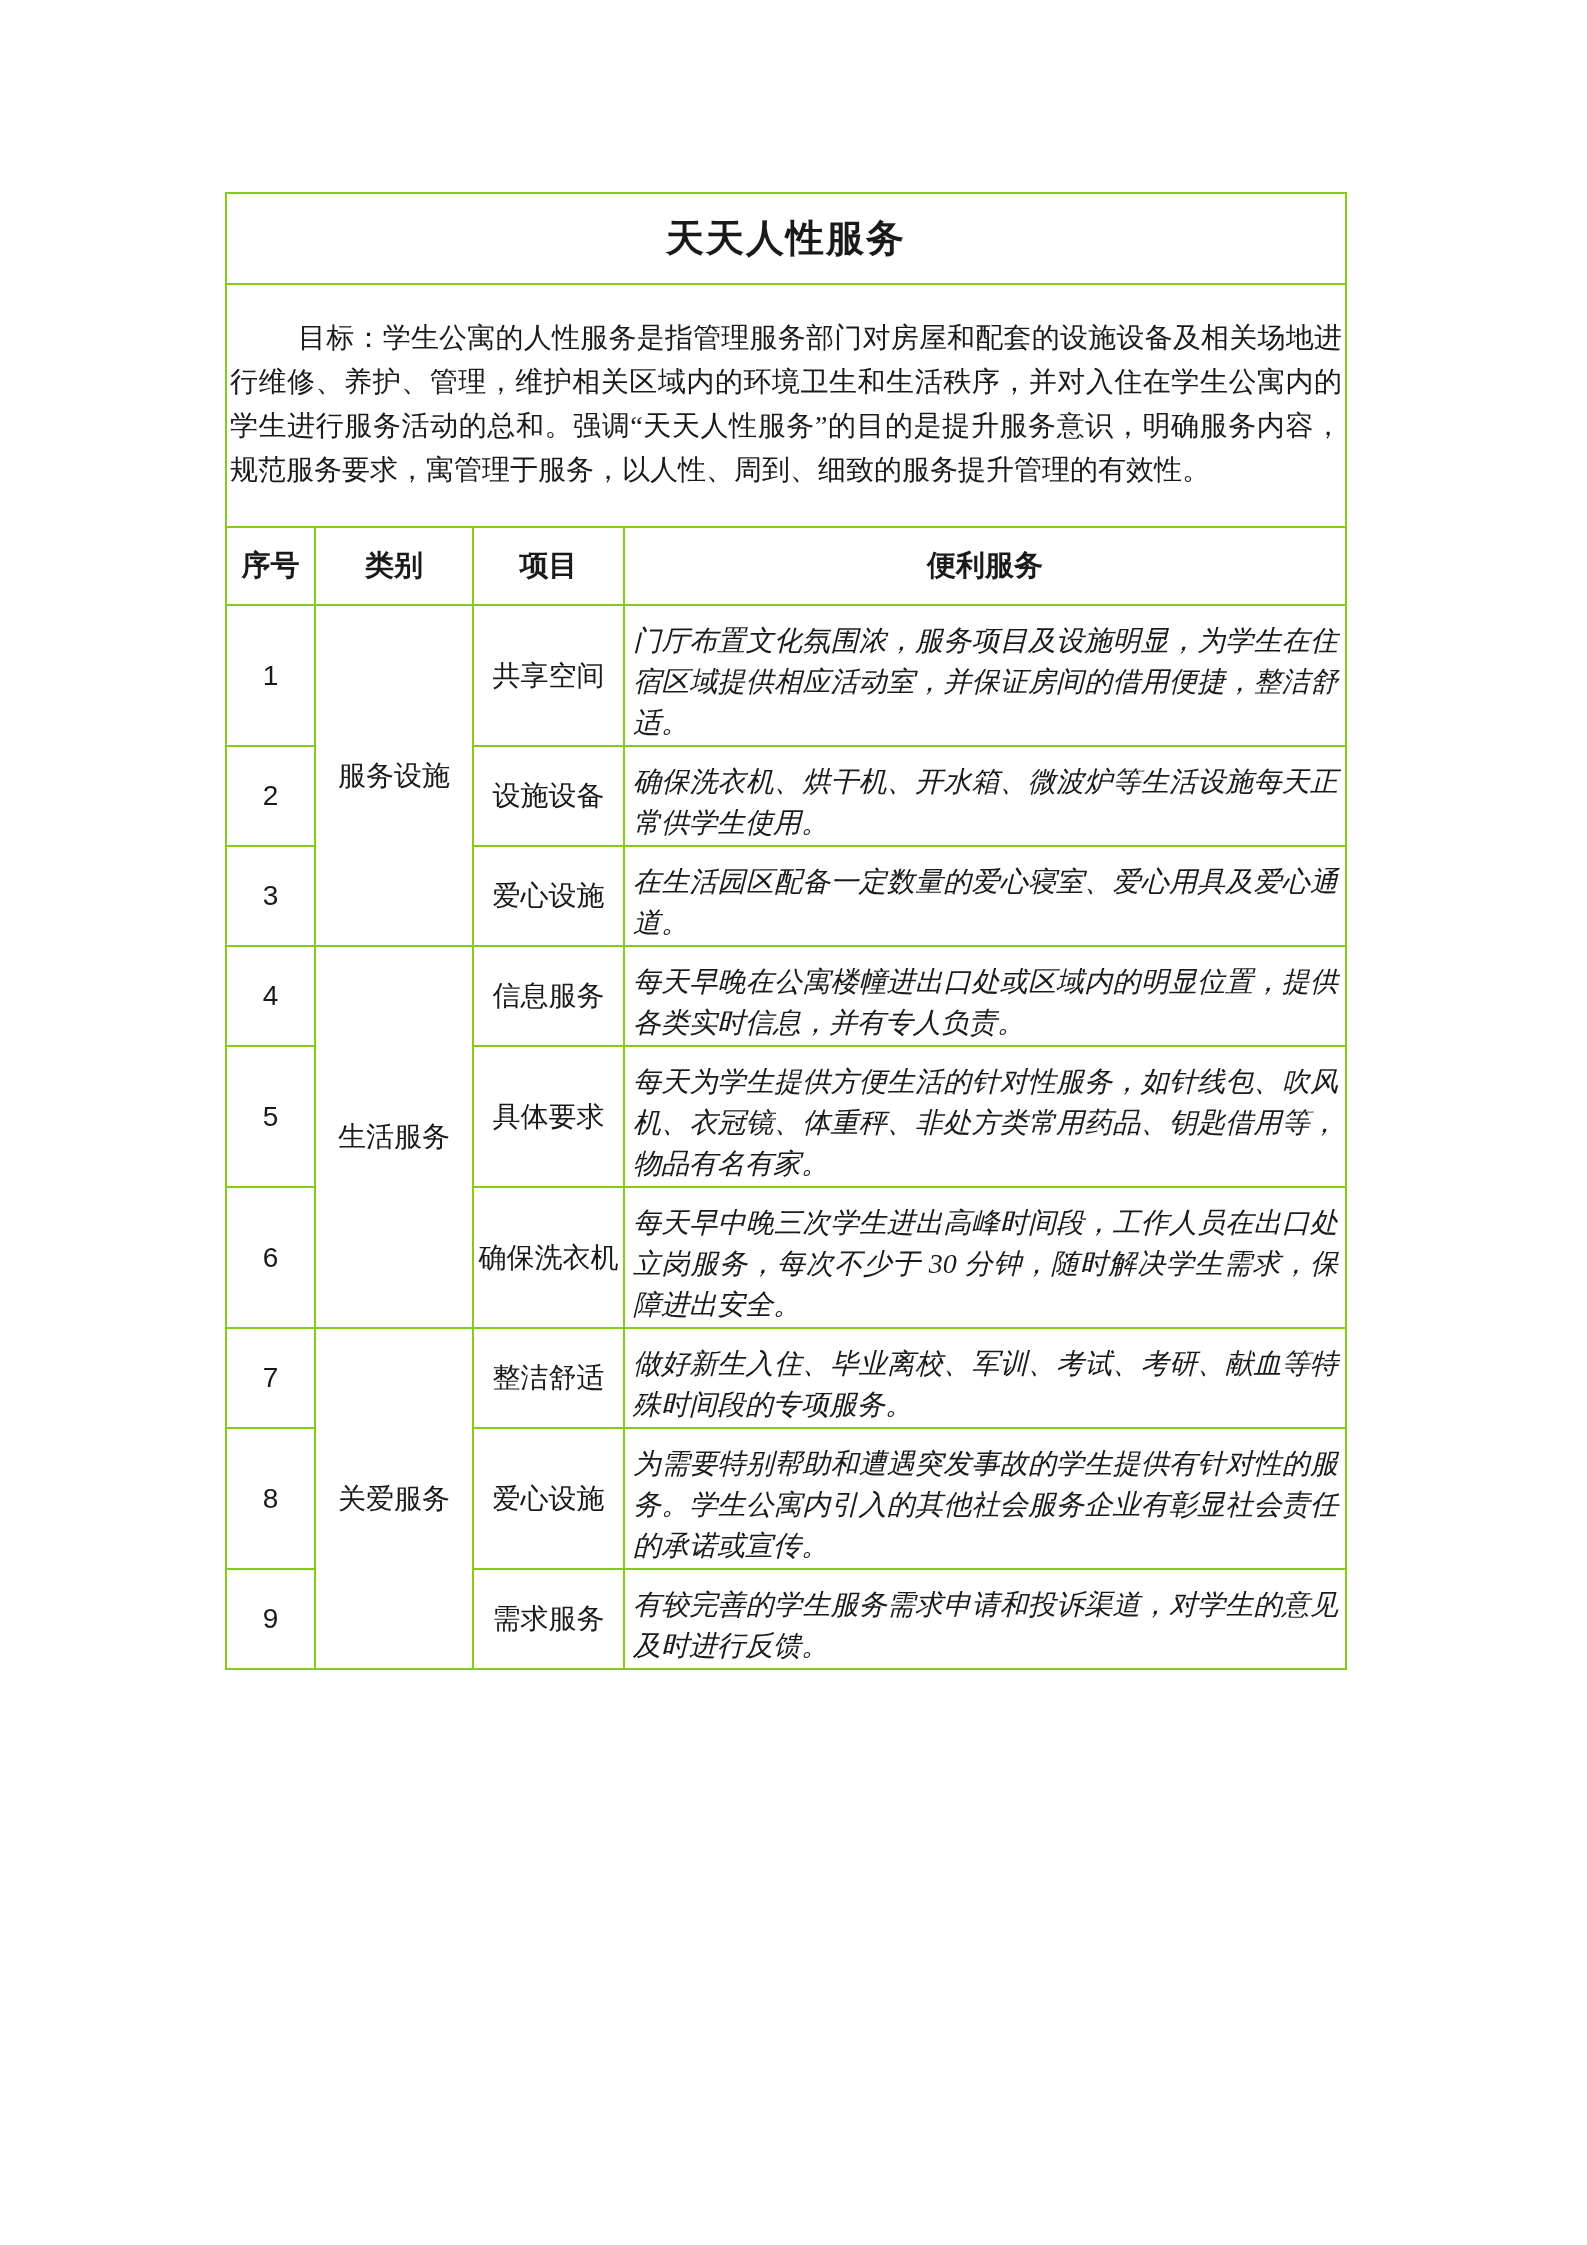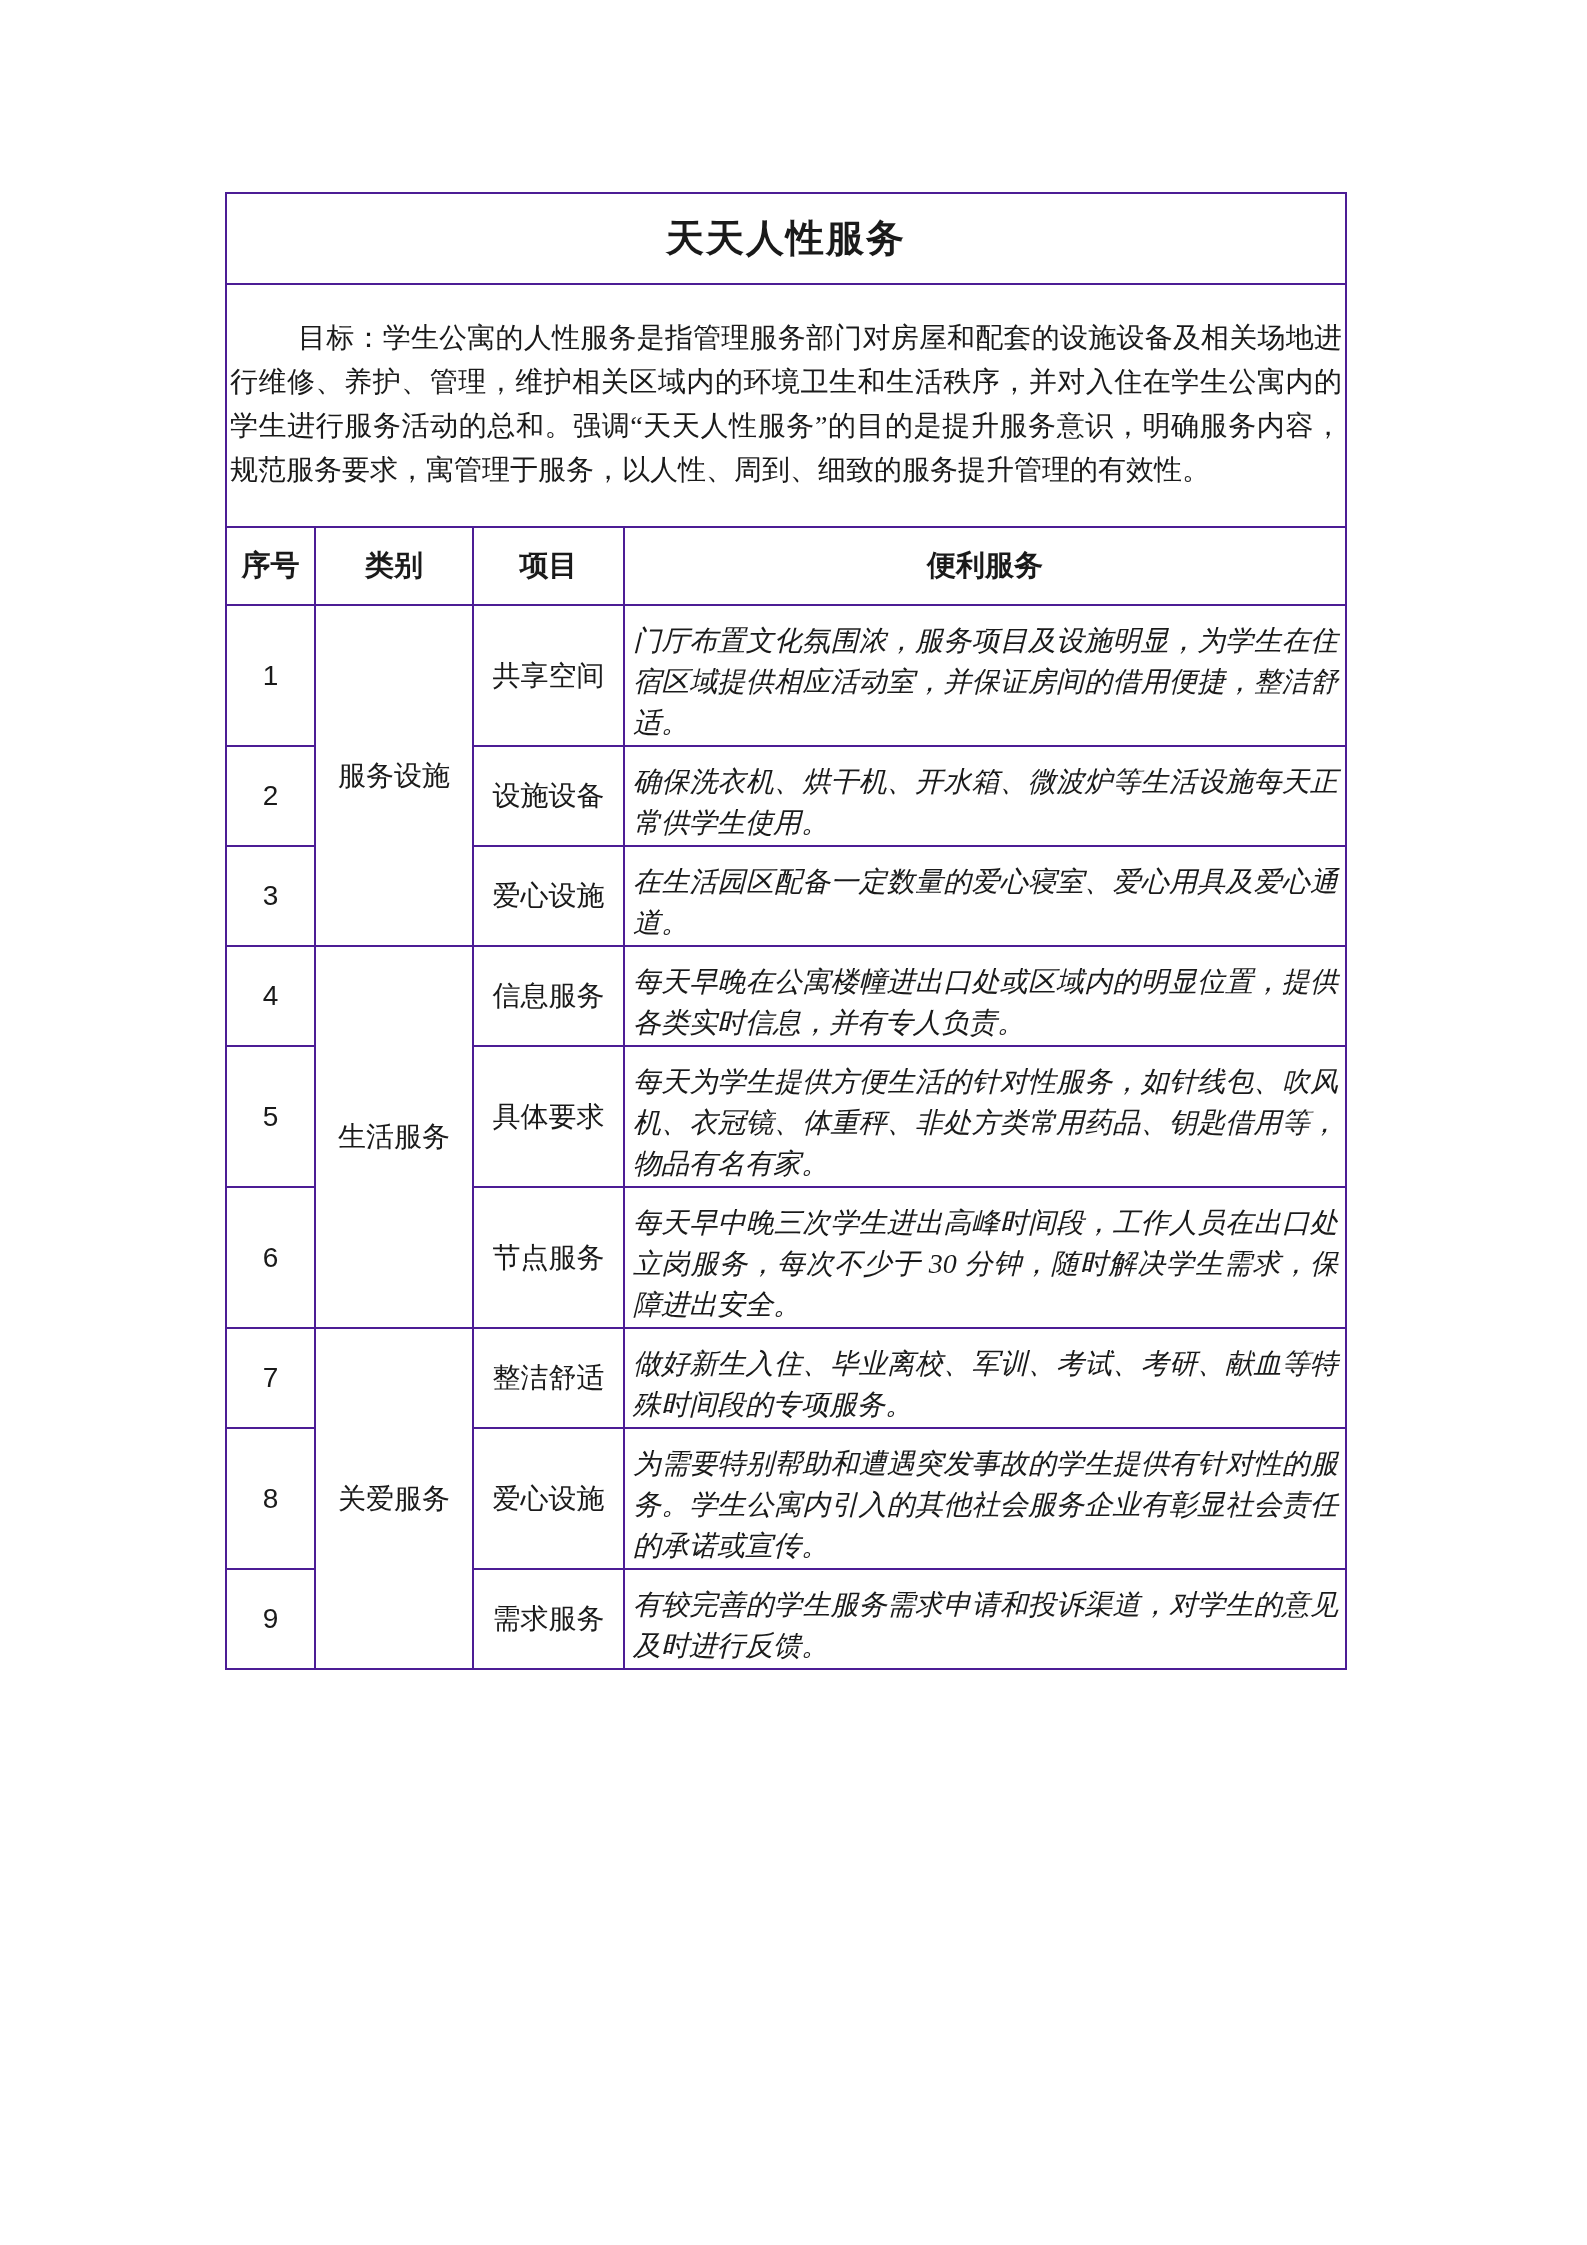--- a/index.html
+++ b/index.html
@@ -11,21 +11,21 @@
     color:#1a1a1a;
   }
   .page{position:absolute;left:0;top:0;width:1587px;height:2245px;background:#fff;}
   table.doc-table{
     position:absolute;left:225px;top:192px;
     width:1120px;
     border-collapse:collapse;
     table-layout:fixed;
   }
   table.doc-table td{
-    border:2px solid #4c1d95;
+    border:2px solid #84cc16;
     overflow:hidden;
     vertical-align:middle;
   }
   col.c-no{width:89px;}
   col.c-cat{width:158px;}
   col.c-item{width:151px;}
   col.c-req{width:722px;}
 
   td.title-cell{
     height:87px;
@@ -119,21 +119,21 @@
           <td class="item-cell">信息服务</td>
           <td class="req-cell">每天早晚在公寓楼幢进出口处或区域内的明显位置，提供各类实时信息，并有专人负责。</td>
         </tr>
         <tr style="height: 118px;">
           <td class="no-cell">5</td>
           <td class="item-cell">具体要求</td>
           <td class="req-cell">每天为学生提供方便生活的针对性服务，如针线包、吹风机、衣冠镜、体重秤、非处方类常用药品、钥匙借用等，物品有名有家。</td>
         </tr>
         <tr style="height: 122px;">
           <td class="no-cell">6</td>
-          <td class="item-cell">节点服务</td>
+          <td class="item-cell">确保洗衣机</td>
           <td class="req-cell">每天早中晚三次学生进出高峰时间段，工作人员在出口处立岗服务，每次不少于 30 分钟，随时解决学生需求，保障进出安全。</td>
         </tr>
         <tr style="height: 91px;">
           <td class="no-cell">7</td>
           <td class="cat-cell" rowspan="3">关爱服务</td>
           <td class="item-cell">整洁舒适</td>
           <td class="req-cell">做好新生入住、毕业离校、军训、考试、考研、献血等特殊时间段的专项服务。</td>
         </tr>
         <tr style="height: 119px;">
           <td class="no-cell">8</td>

